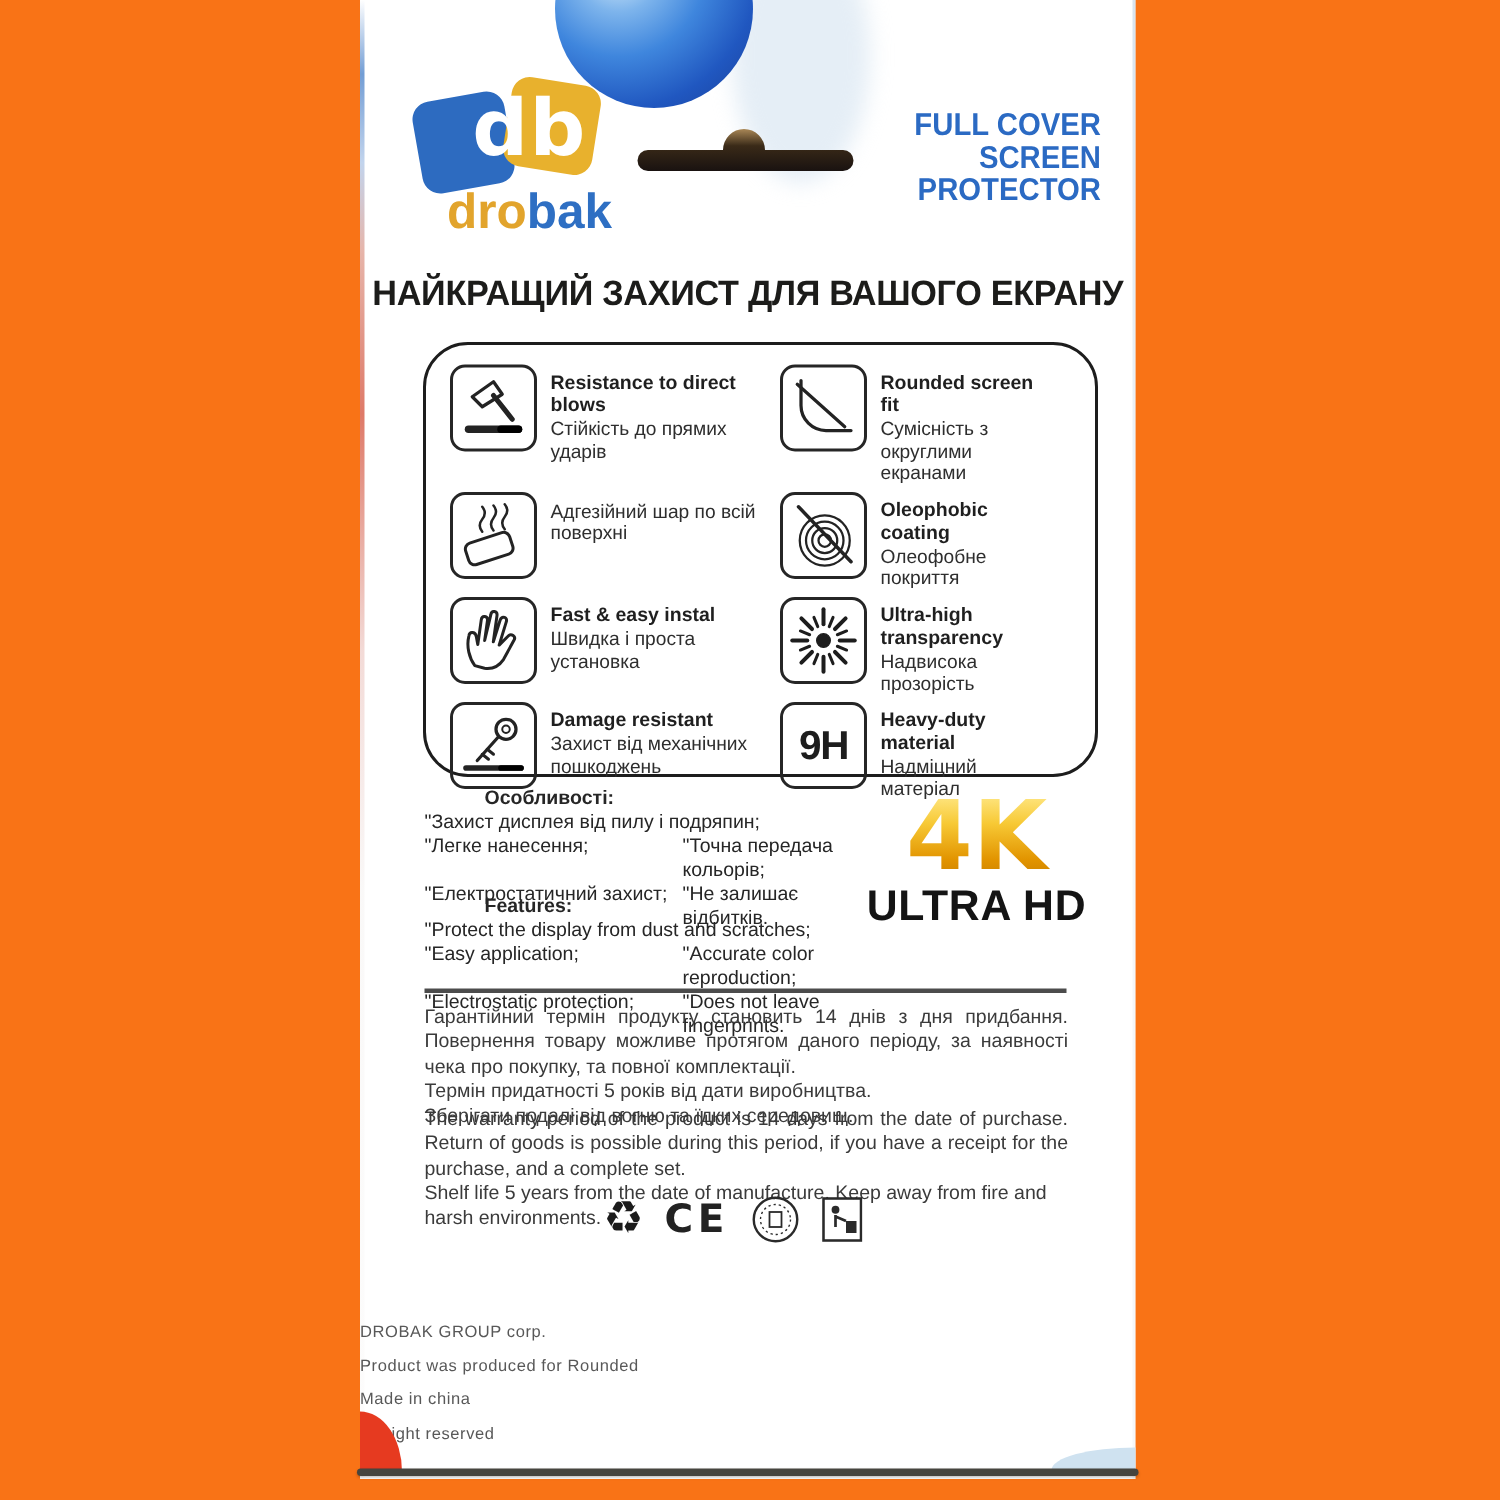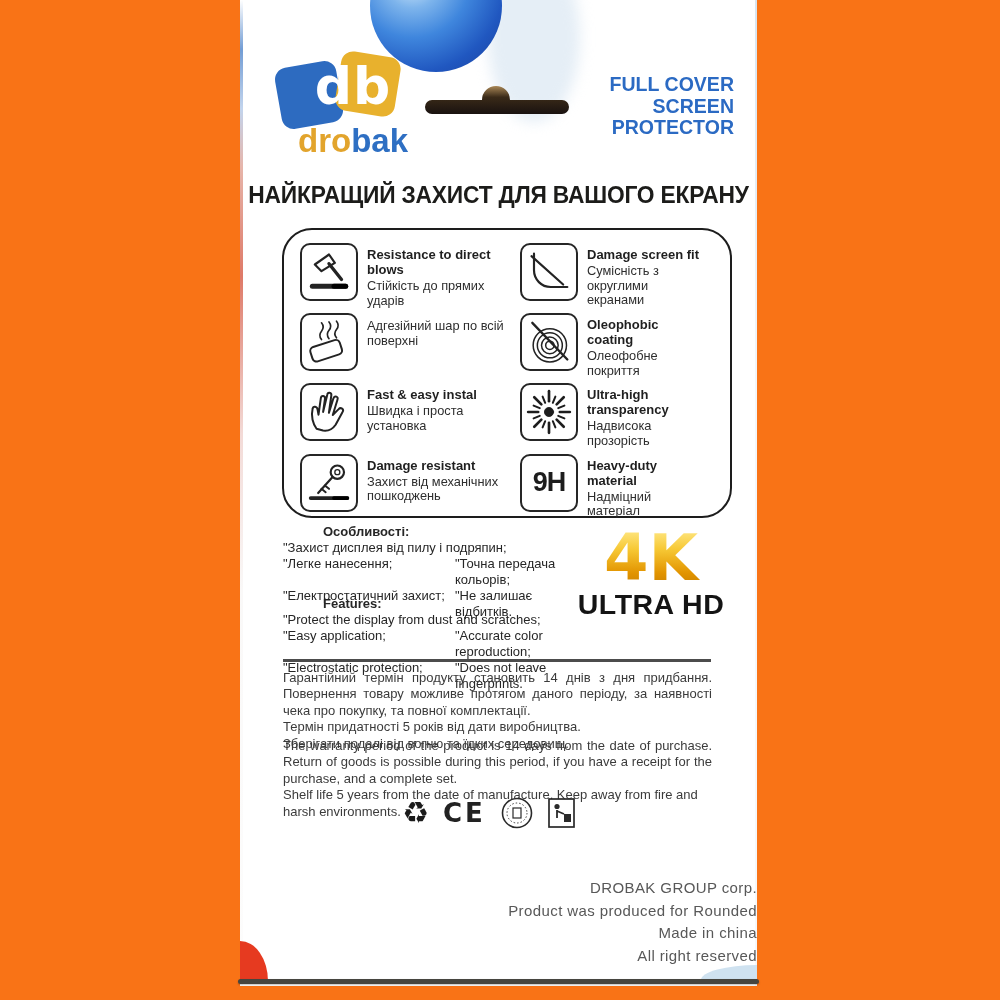--- a/index.html
+++ b/index.html
@@ -68,22 +68,22 @@
   .warranty { position:absolute; left:43px; width:429px; font-size:13px; line-height:16.4px; color:#3b3b3b; }
   .w-uk { top:670px; }
   .w-en { top:738px; }
   .warranty .just { text-align:justify; }
 
   .cert-row { position:absolute; left:0; top:794px; width:100%; height:38px;
     display:flex; align-items:center; justify-content:center; gap:14px; transform:translateX(-10px); }
   .recycle { font-family:"DejaVu Sans", sans-serif; font-size:30px; color:#1b1b1b; line-height:34px; }
   .ce-mark { font-family:"DejaVu Sans", sans-serif; font-size:26px; font-weight:600; color:#222; letter-spacing:3px; }
 
-  .footer { position:absolute; left:0; top:877px; width:100%; text-align:right;
-    font-size:15px; line-height:22.5px; color:#585858; letter-spacing:.4px; }
+  .footer { position:absolute; left:0; top:877px; width:100%; text-align:left;
+    font-size:11px; line-height:22.5px; color:#585858; letter-spacing:.4px; }
 
   .bottom-line { position:absolute; left:-2px; top:979px; width:521px; height:4.5px; background:#46453f; border-radius:3px;
     box-shadow:0 1px 2px rgba(0,0,0,.25); }
   .wedge-red { position:absolute; left:0; top:941px; width:28px; height:40px; background:#e63a20; border-radius:0 100% 0 0; }
   .wedge-blue { position:absolute; right:0; top:965px; width:56px; height:15px; background:#cfe2f0; border-radius:100% 0 0 0; }
 </style>
 </head>
 <body>
 
 <div class="stage">
@@ -138,21 +138,21 @@
       </div>
 
       <div class="feat">
         <div class="feat-ico">
           <svg viewBox="0 0 60 60" fill="none" stroke="#232323" stroke-linecap="round" stroke-linejoin="round">
             <path d="M12 8 L12 28 A20 20 0 0 0 32 48 L52 48" stroke-width="2.6"></path>
             <path d="M9 11 L47 45" stroke-width="2.6"></path>
           </svg>
         </div>
         <div class="feat-txt">
-          <div class="feat-title">Damage screen fit</div>
+          <div class="feat-title">Rounded screen fit</div>
           <div class="feat-sub">Сумісність з округлими екранами</div>
         </div>
       </div>
 
       <div class="feat">
         <div class="feat-ico">
           <svg viewBox="0 0 60 60" fill="none" stroke="#232323" stroke-linecap="round" stroke-linejoin="round">
             <rect x="8" y="31" width="37" height="18" rx="5" stroke-width="2.4" transform="rotate(-18 28 40)"></rect>
             <path d="M21 27 q-4 -5 0 -10 q4 -5 0 -10" stroke-width="2"></path>
             <path d="M30 26 q-4 -5 0 -10 q4 -5 0 -10" stroke-width="2"></path>

